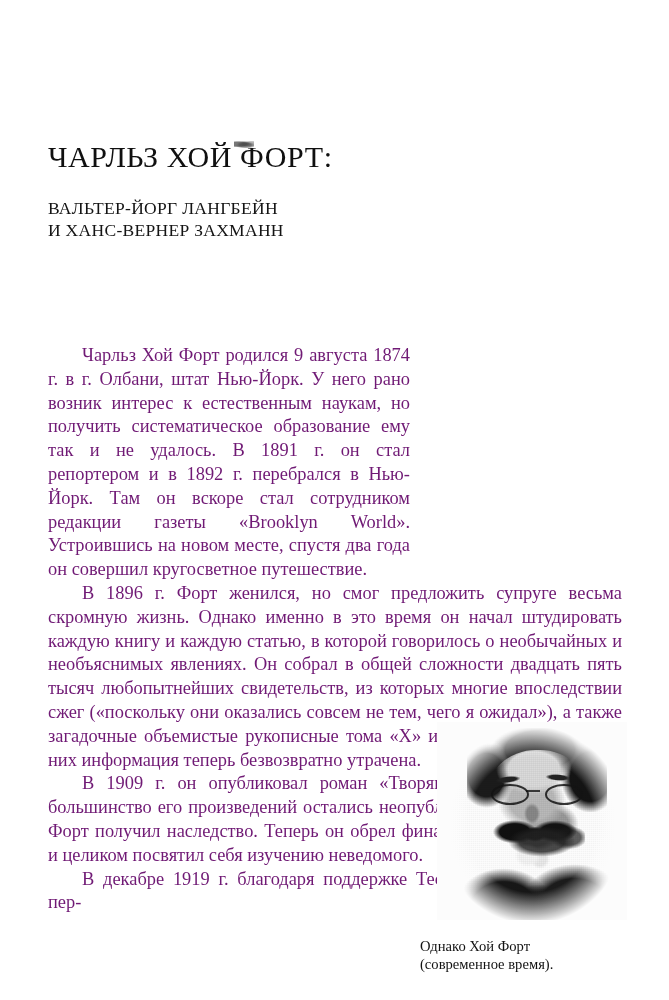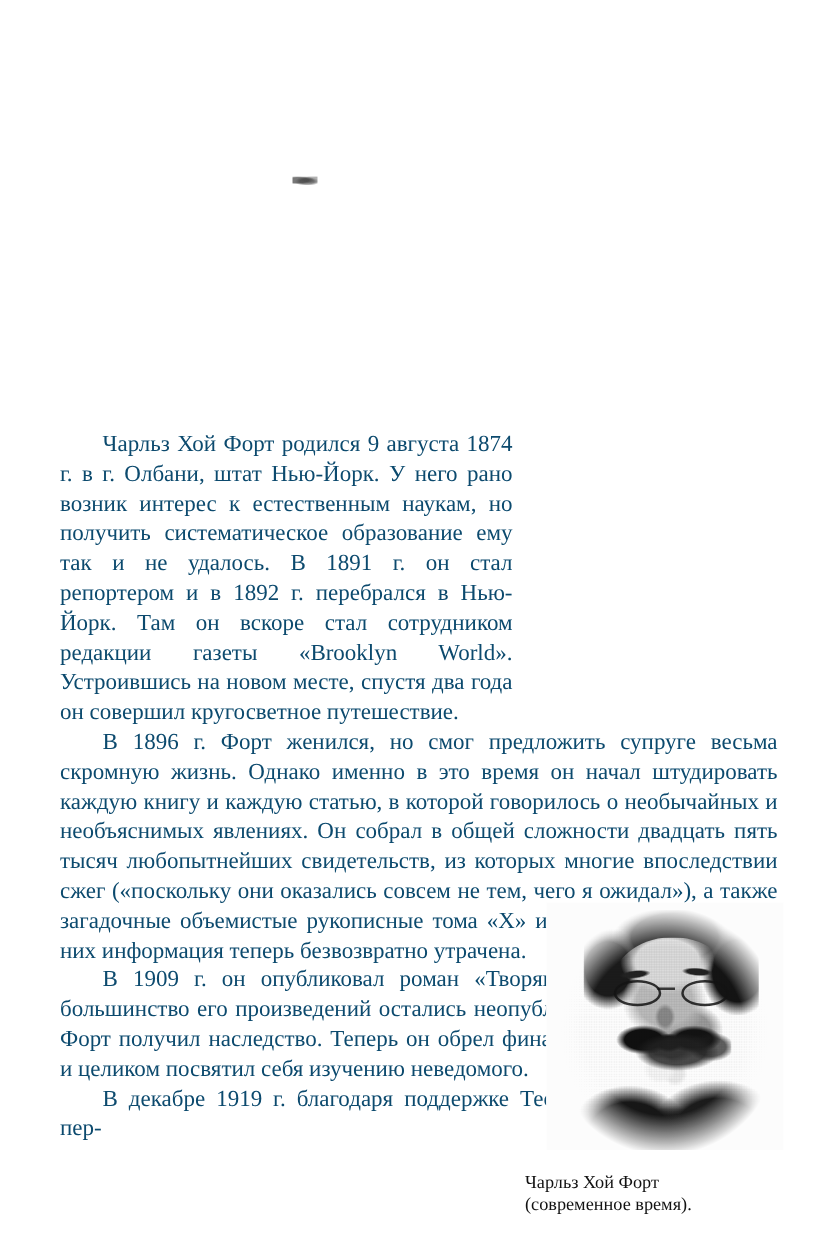--- a/index.html
+++ b/index.html
@@ -60,21 +60,21 @@
   
   .body-text {
     position: absolute;
     left: 48px;
     top: 344px;
     width: 574px;
     font-size: 18.4px;
     line-height: 23.8px;
     text-align: justify;
     text-justify: inter-word;
-    color: #0c4a6e;
+    color: #701a75;
     hyphens: manual;
   }
   .body-text p {
     margin: 0;
     text-indent: 34px;
   }
   .body-text p:last-child { margin-bottom: 0; }
 
   
   .photo-float {
@@ -203,21 +203,24 @@
   }
   .caption div { white-space: nowrap; }
 </style>
 </head>
 <body>
 
 <div class="page">
 
   <div class="header">
     <div class="title-smudge"></div>
+    <div class="title-line">ЧАРЛЬЗ ХОЙ ФОРТ:</div>
     <div class="byline">
+      <div>ВАЛЬТЕР-ЙОРГ ЛАНГБЕЙН</div>
+      <div>И ХАНС-ВЕРНЕР ЗАХМАНН</div>
     </div>
   </div>
 
   <div class="body-text">
     <div class="photo-float"></div>
     <p>Чарльз Хой Форт родился 9 августа 1874 г. в г. Олбани, штат Нью-Йорк. У него рано возник интерес к естественным наукам, но получить систематическое образование ему так и не удалось. В 1891 г. он стал репортером и в 1892 г. перебрался в Нью-Йорк. Там он вскоре стал сотрудником редакции газеты «Brooklyn World». Устроившись на новом месте, спустя два года он совершил кругосветное путешествие.</p>
     <p>В 1896 г. Форт женился, но смог предложить супруге весьма скромную жизнь. Однако именно в это время он начал штудировать каждую книгу и каждую статью, в которой говорилось о необычайных и необъяснимых явлениях. Он собрал в общей сложности двадцать пять тысяч любопытнейших свидетельств, из которых многие впоследствии сжег («поскольку они оказались совсем не тем, чего я ожидал»), а также загадочные объемистые рукописные тома «X» и «Y», и заключенная в них информация теперь безвозвратно утрачена.</p>
     <p>В 1909 г. он опубликовал роман «Творящие изгнанников»; но большинство его произведений остались неопубликованными. В 1916 г. Форт получил наследство. Теперь он обрел финансовую независимость и целиком посвятил себя изучению неведомого.</p>
     <p>В декабре 1919 г. благодаря поддержке Теодора Драйзера вышла пер-</p>
   </div>
@@ -235,17 +238,17 @@
       <div class="ph-bridge"></div>
       <div class="ph-nose"></div>
       <div class="ph-mous"></div>
       <div class="ph-beard"></div>
       <div class="ph-grain"></div>
       <div class="ph-vignette"></div>
     </div>
   </div>
 
   <div class="caption">
-    <div>Чарльз Хой Форт</div>
+    <div>Однако Хой Форт</div>
     <div>(современное время).</div>
   </div>
 
 </div>
 
 </body></html>

